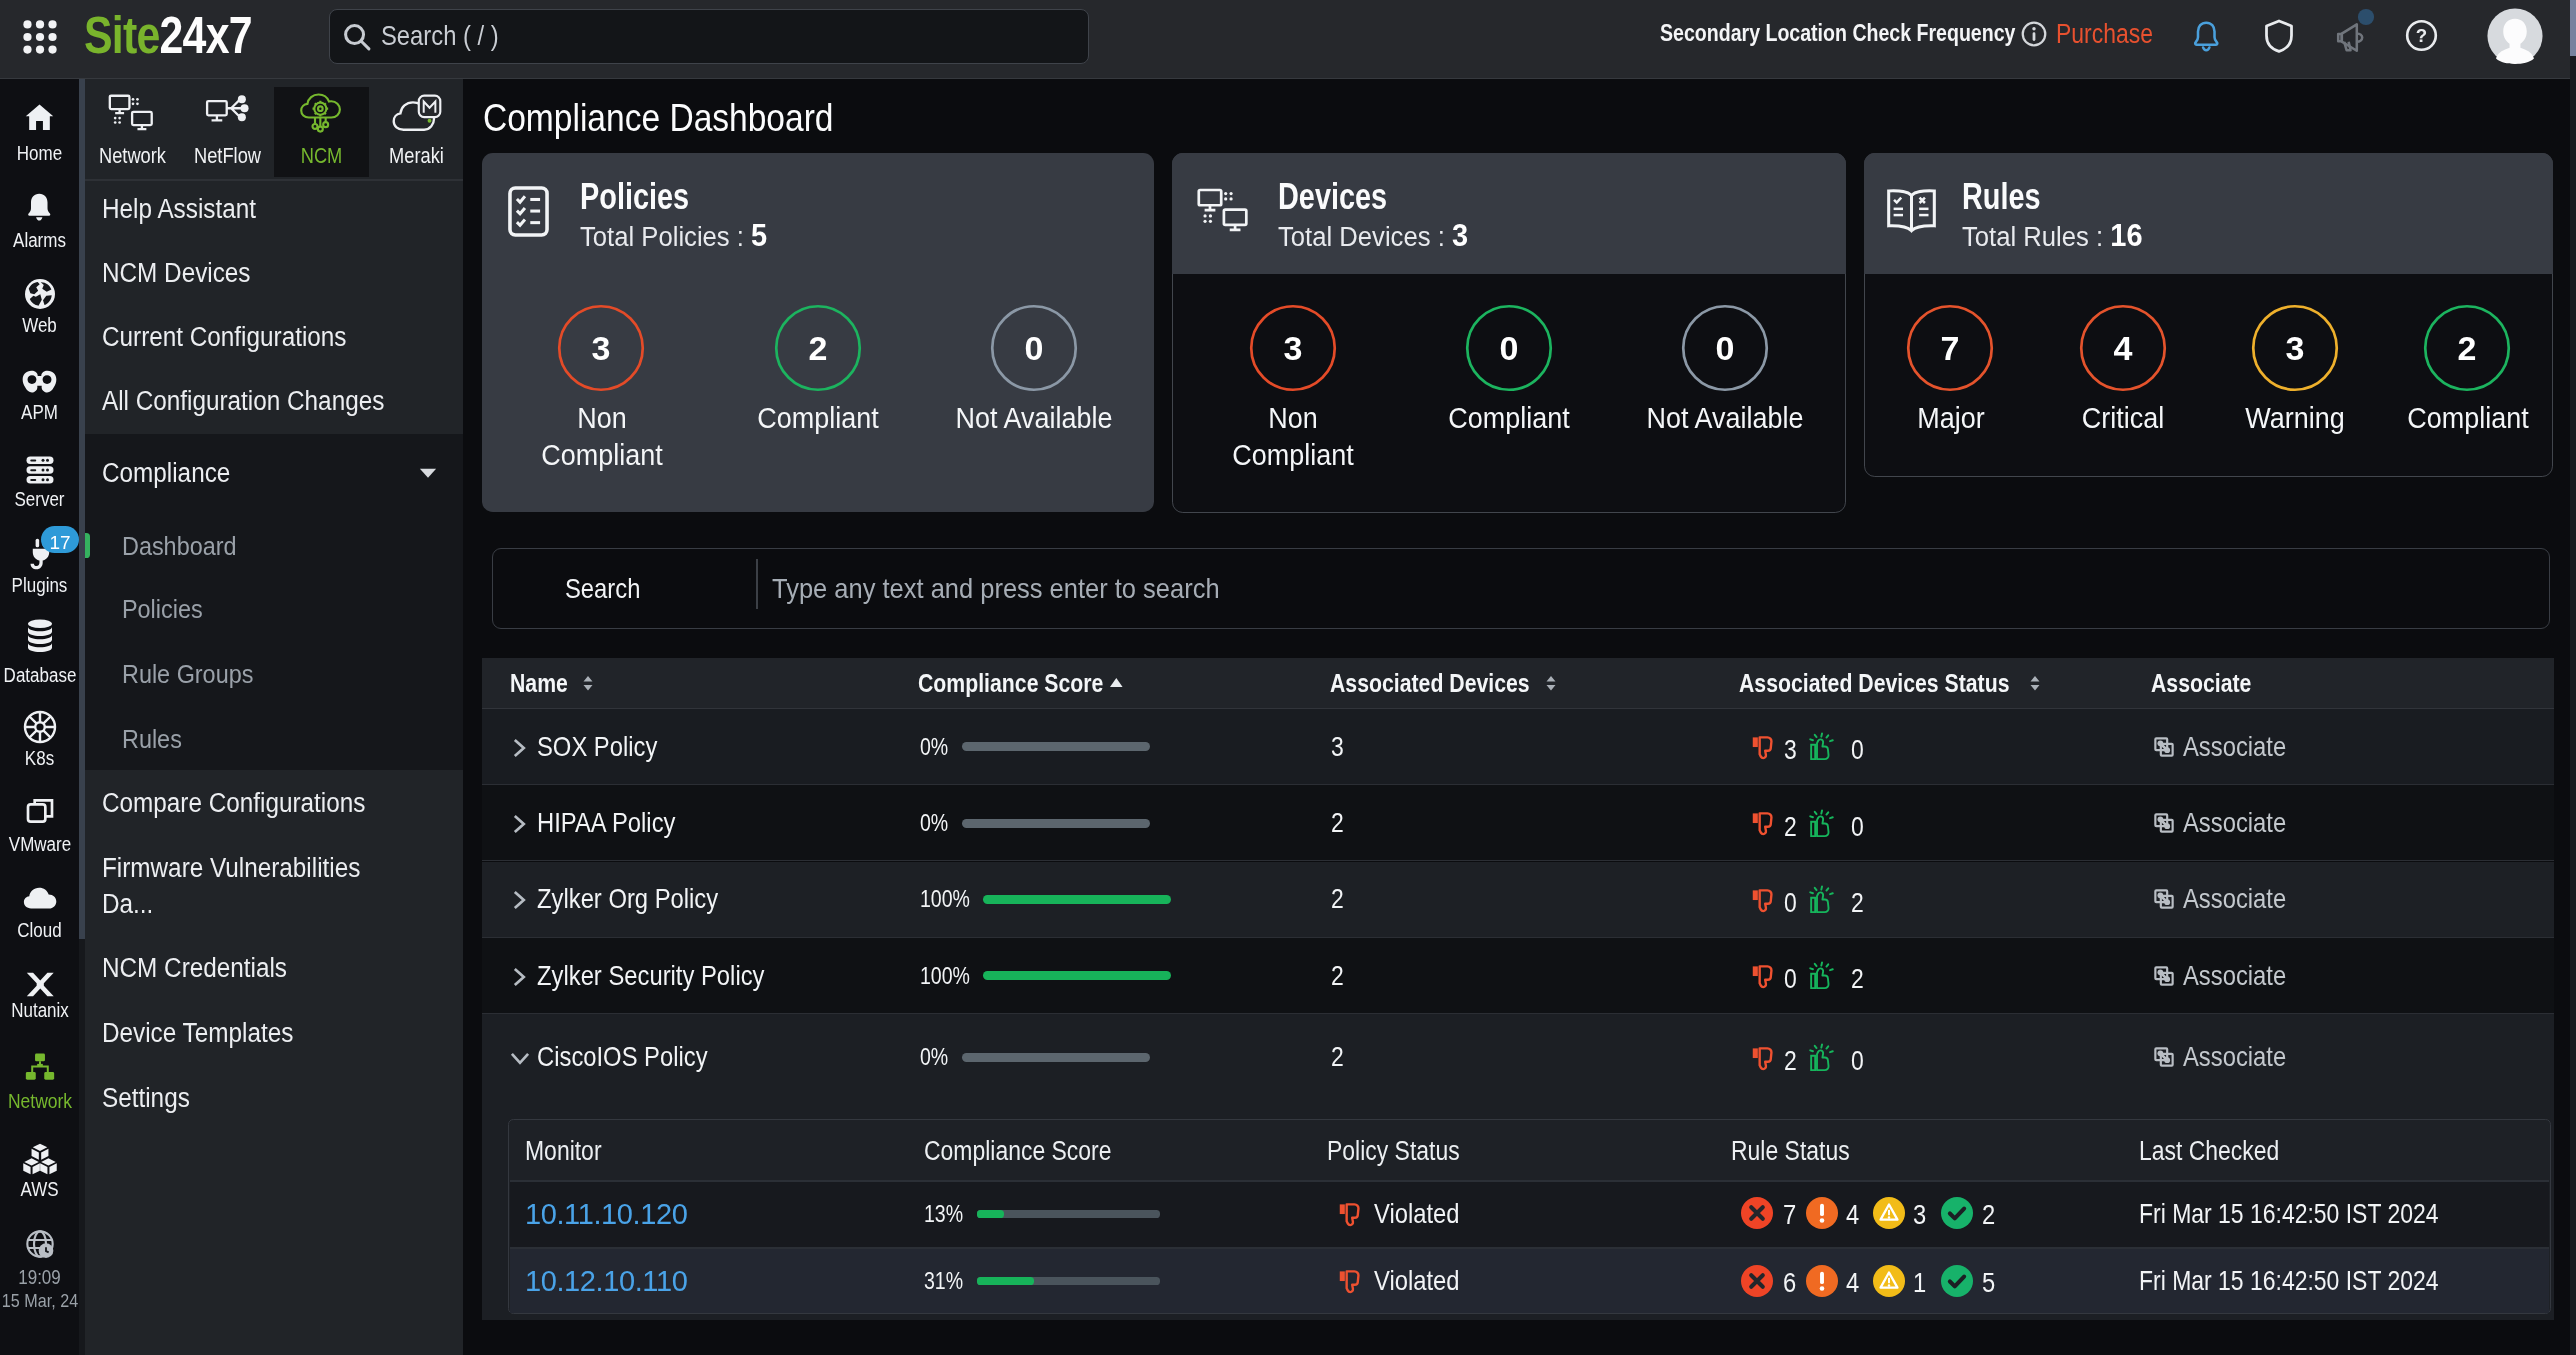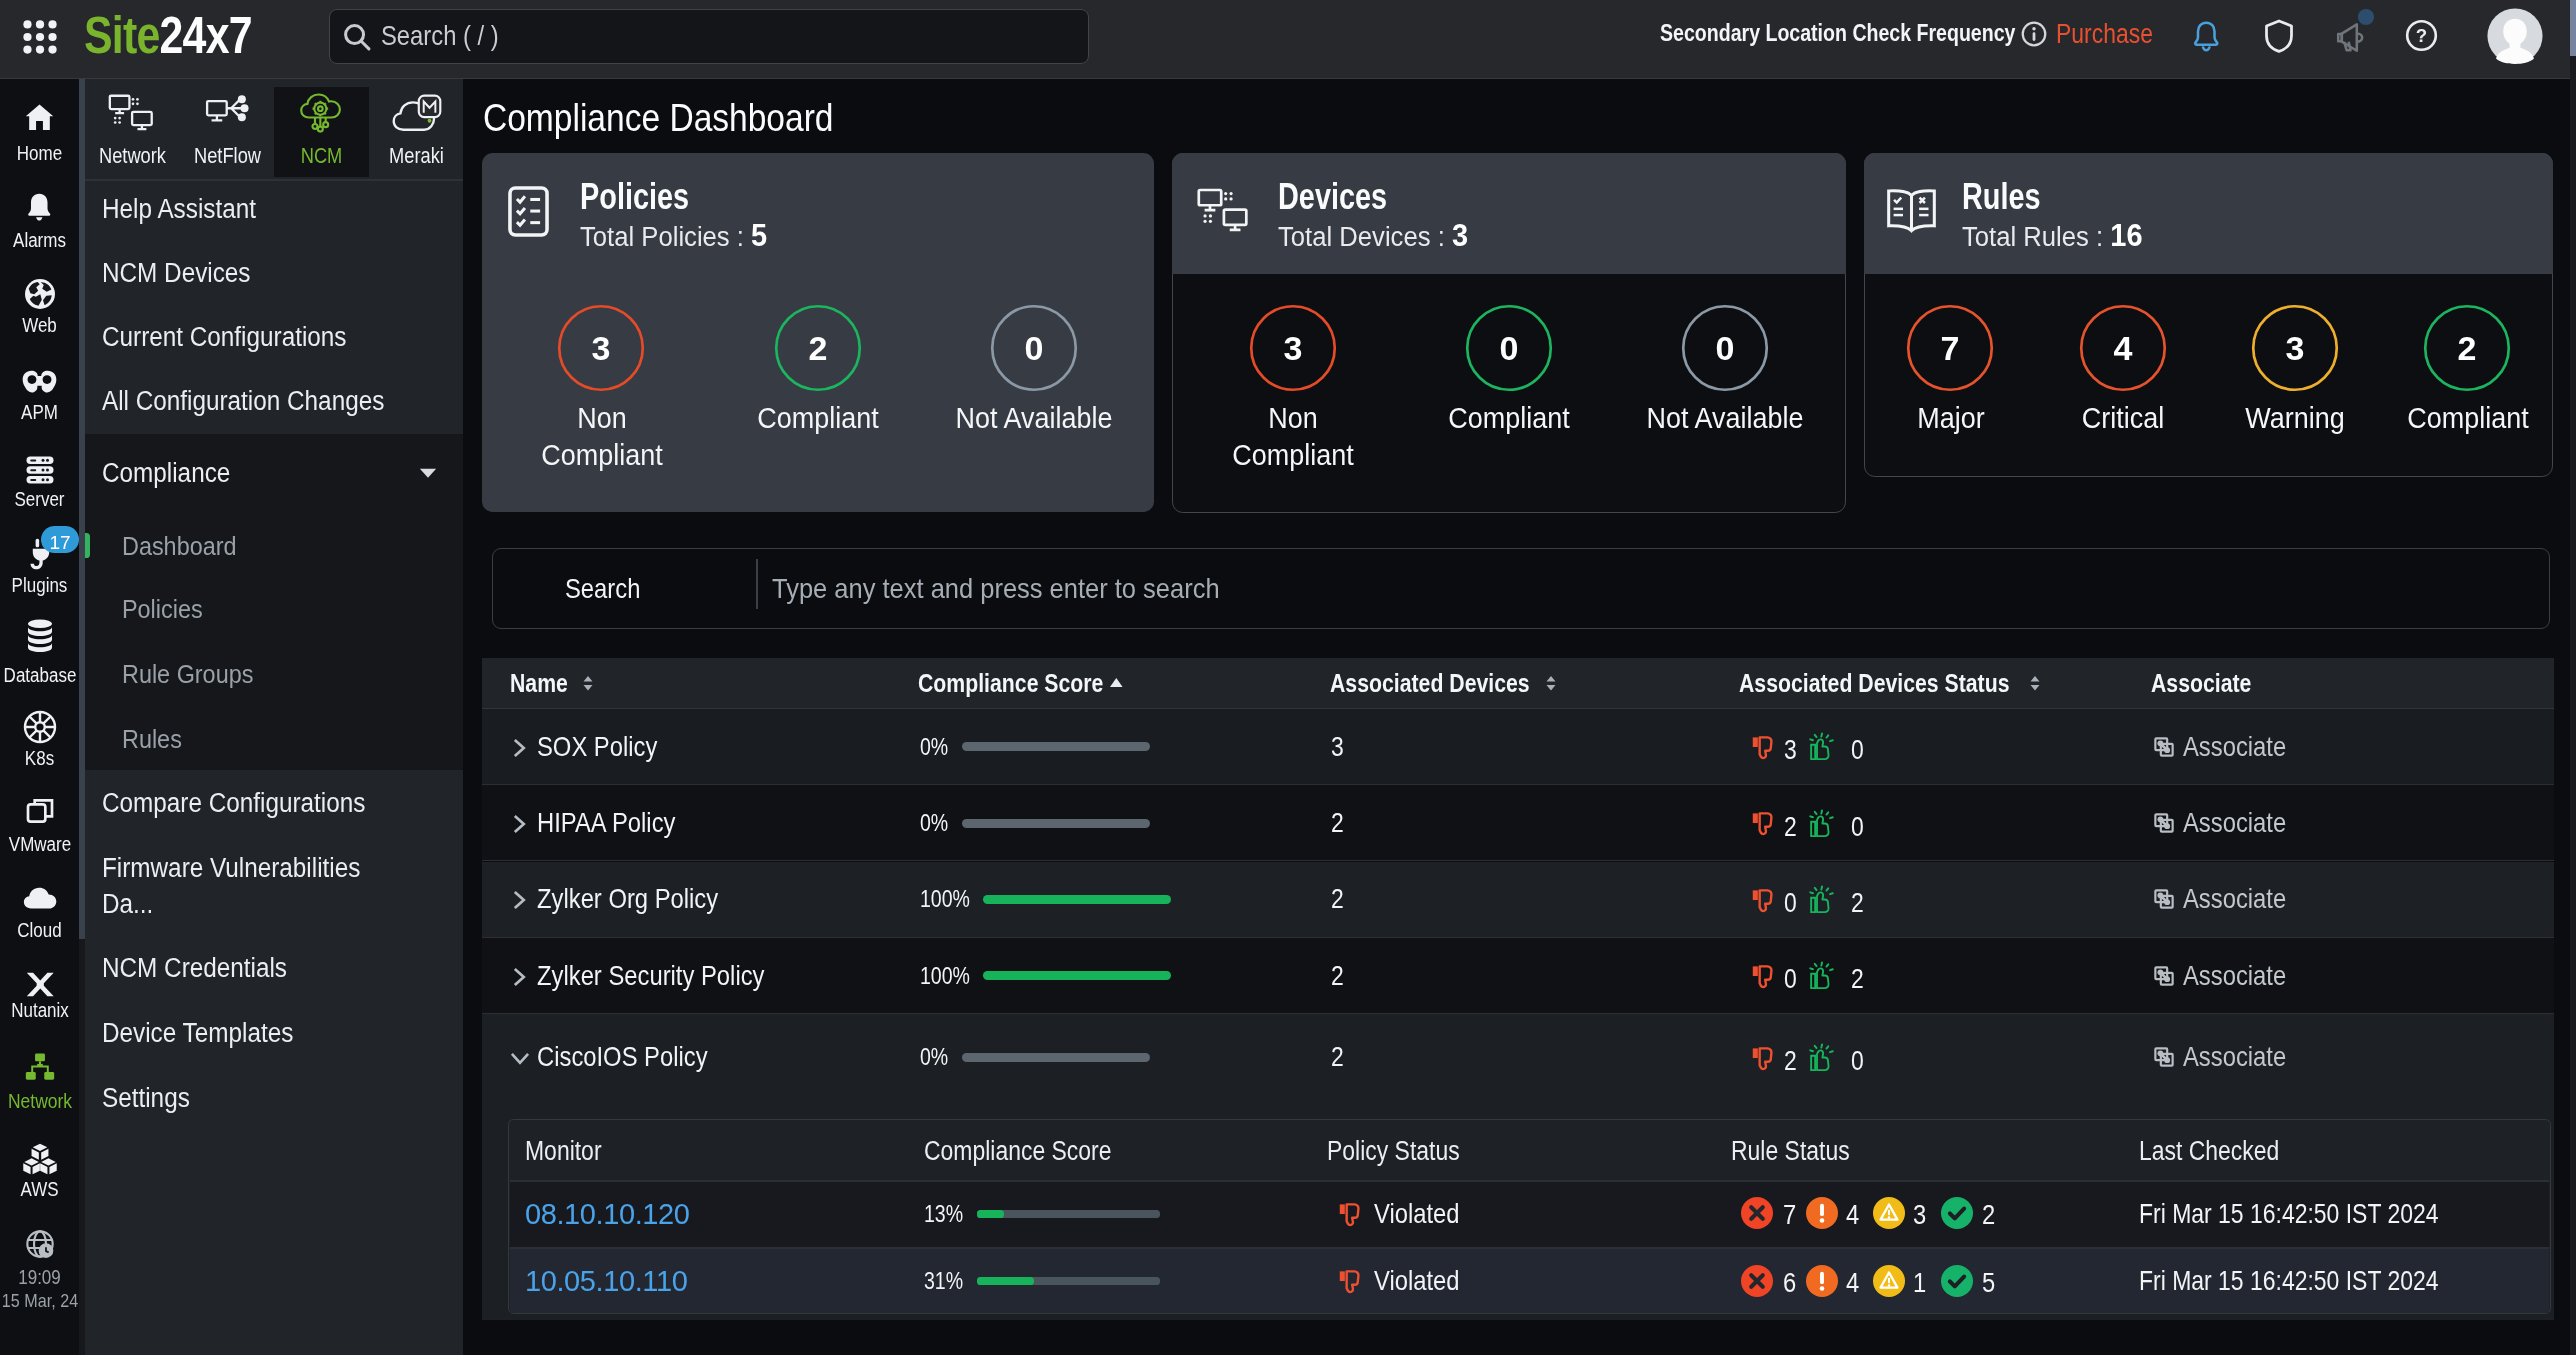--- a/index.html
+++ b/index.html
@@ -568,21 +568,21 @@
 <div class="ab" style="left:510px;top:1182px;width:2039px;height:66px;background:#17191e;"></div>
 <div class="ab" style="left:510px;top:1248px;width:2039px;height:65px;background:#232731;"></div>
 <div class="ab" style="left:510px;top:1180px;width:2039px;height:1.8px;background:#2b2f36;"></div>
 <div class="ab" style="left:510px;top:1247px;width:2039px;height:1.8px;background:#2b2f36;"></div>
 <div class="tx" style="left:525px;top:1151px;transform:scaleX(.85) translateY(-50%);font-size:27px;color:#eceff2;">Monitor</div>
 <div class="tx" style="left:924px;top:1151px;transform:scaleX(.85) translateY(-50%);font-size:27px;color:#eceff2;">Compliance Score</div>
 <div class="tx" style="left:1327px;top:1151px;transform:scaleX(.85) translateY(-50%);font-size:27px;color:#eceff2;">Policy Status</div>
 <div class="tx" style="left:1731px;top:1151px;transform:scaleX(.85) translateY(-50%);font-size:27px;color:#eceff2;">Rule Status</div>
 <div class="tx" style="left:2139px;top:1151px;transform:scaleX(.85) translateY(-50%);font-size:27px;color:#eceff2;">Last Checked</div>
 
-<div class="tx" style="left:525px;top:1214px;transform:scaleX(1) translateY(-50%);font-size:29px;color:#4aa3e8;letter-spacing:-0.4px;">08.10.10.120</div>
+<div class="tx" style="left:525px;top:1214px;transform:scaleX(1) translateY(-50%);font-size:29px;color:#4aa3e8;letter-spacing:-0.4px;">10.11.10.120</div>
 <div class="tx" style="left:924px;top:1214px;transform:scaleX(.85) translateY(-50%);font-size:23px;color:#f2f4f6;">13%</div>
 <div class="ab" style="left:977px;top:1210px;width:183px;height:8px;border-radius:3.6px;background:#4a545c;"></div>
 <div class="ab" style="left:977px;top:1210px;width:27px;height:8px;border-radius:3.6px;background:#17b35a;"></div>
 <svg class="ab" style="left:1337px;top:1203px" width="23" height="23" viewBox="0 0 26 26">
       <use href="#tdown" transform="scale(1.04)"></use>
     </svg>
 <div class="tx" style="left:1374px;top:1214px;transform:scaleX(.85) translateY(-50%);font-size:28px;color:#f2f4f6;">Violated</div>
 <svg class="ab" style="left:1741px;top:1197px" width="32" height="32" viewBox="0 0 36 36">
       <use href="#rx"></use>
     </svg>
@@ -594,21 +594,21 @@
 <svg class="ab" style="left:1873px;top:1197px" width="32" height="32" viewBox="0 0 36 36">
       <use href="#ry"></use>
     </svg>
 <div class="tx" style="left:1913px;top:1215px;transform:scaleX(.85) translateY(-50%);font-size:28px;color:#f2f4f6;">3</div>
 <svg class="ab" style="left:1941px;top:1197px" width="32" height="32" viewBox="0 0 36 36">
       <use href="#rg"></use>
     </svg>
 <div class="tx" style="left:1982px;top:1215px;transform:scaleX(.85) translateY(-50%);font-size:28px;color:#f2f4f6;">2</div>
 <div class="tx" style="left:2139px;top:1214px;transform:scaleX(.82) translateY(-50%);font-size:28px;color:#f2f4f6;">Fri Mar 15 16:42:50 IST 2024</div>
 
-<div class="tx" style="left:525px;top:1281px;transform:scaleX(1) translateY(-50%);font-size:29px;color:#4aa3e8;letter-spacing:-0.4px;">10.05.10.110</div>
+<div class="tx" style="left:525px;top:1281px;transform:scaleX(1) translateY(-50%);font-size:29px;color:#4aa3e8;letter-spacing:-0.4px;">10.12.10.110</div>
 <div class="tx" style="left:924px;top:1281px;transform:scaleX(.85) translateY(-50%);font-size:23px;color:#f2f4f6;">31%</div>
 <div class="ab" style="left:977px;top:1277px;width:183px;height:8px;border-radius:3.6px;background:#4a545c;"></div>
 <div class="ab" style="left:977px;top:1277px;width:57px;height:8px;border-radius:3.6px;background:#17b35a;"></div>
 <svg class="ab" style="left:1337px;top:1270px" width="23" height="23" viewBox="0 0 26 26">
       <use href="#tdown" transform="scale(1.04)"></use>
     </svg>
 <div class="tx" style="left:1374px;top:1281px;transform:scaleX(.85) translateY(-50%);font-size:28px;color:#f2f4f6;">Violated</div>
 <svg class="ab" style="left:1741px;top:1265px" width="32" height="32" viewBox="0 0 36 36">
       <use href="#rx"></use>
     </svg>

